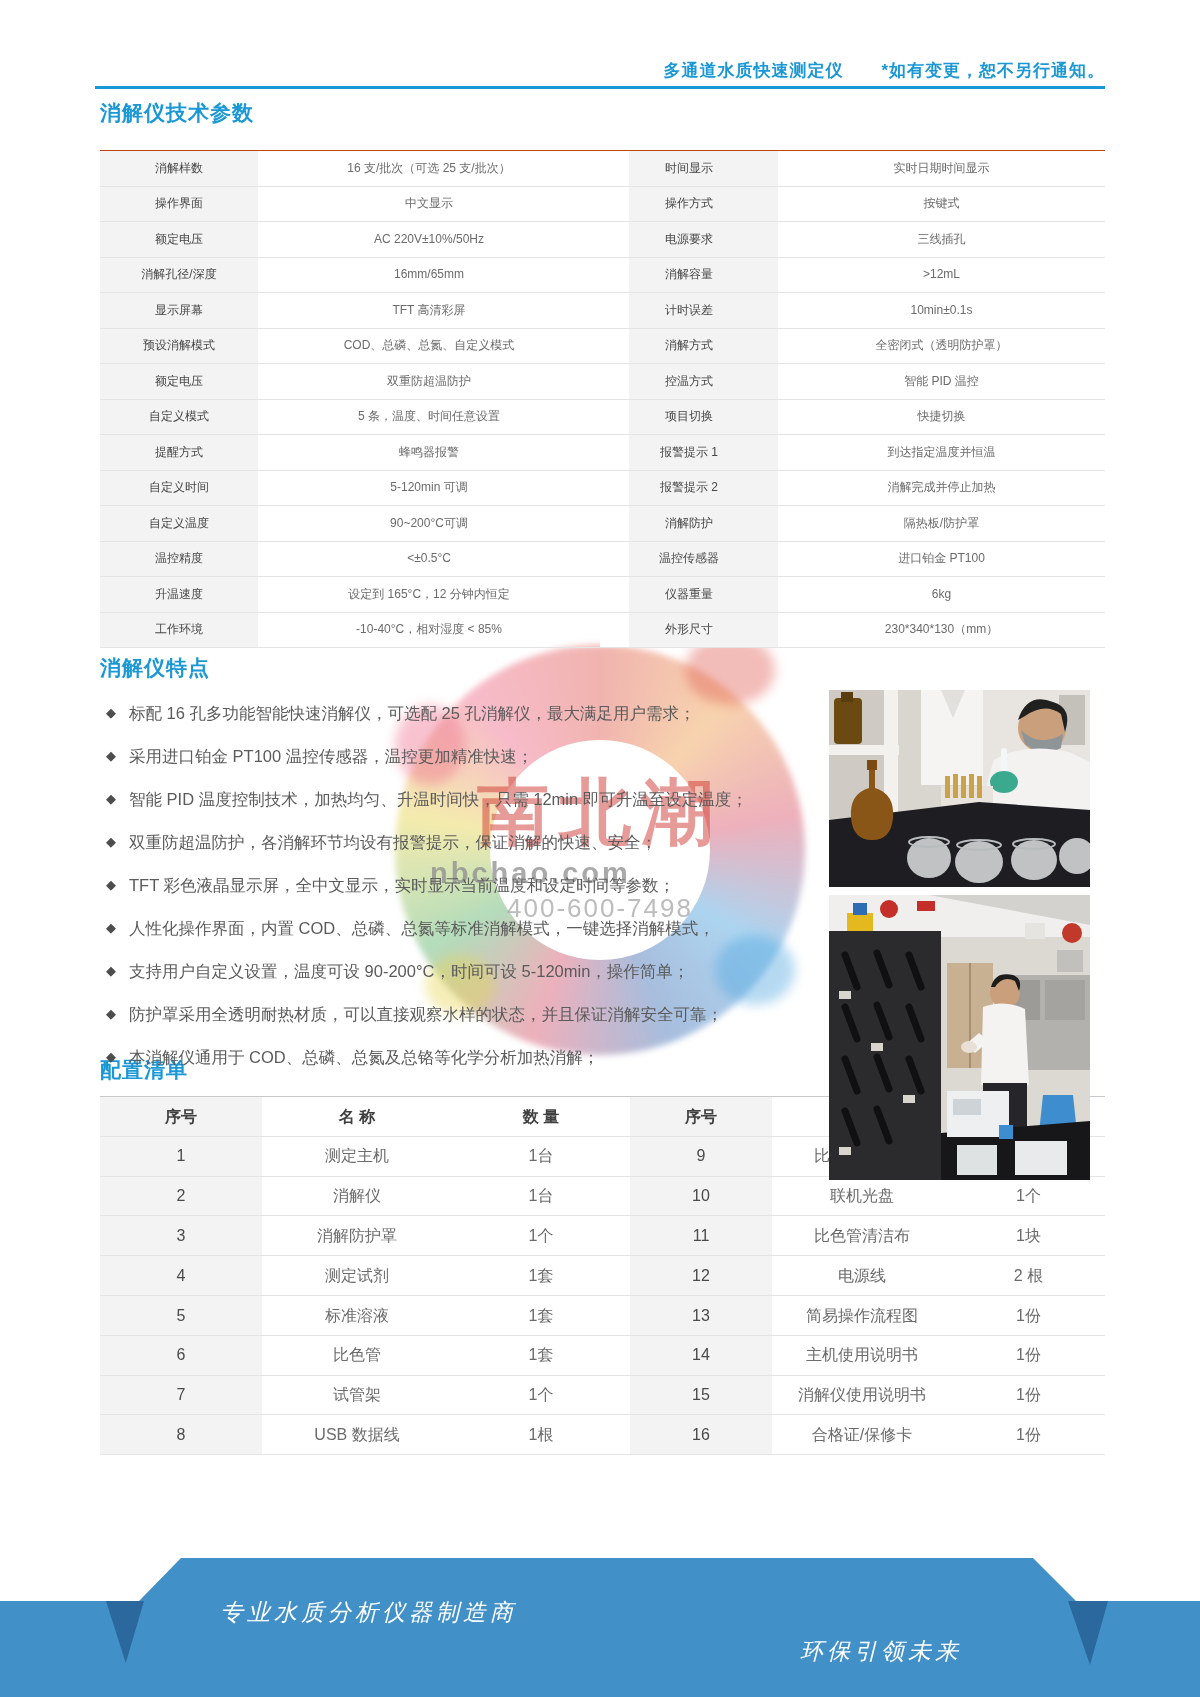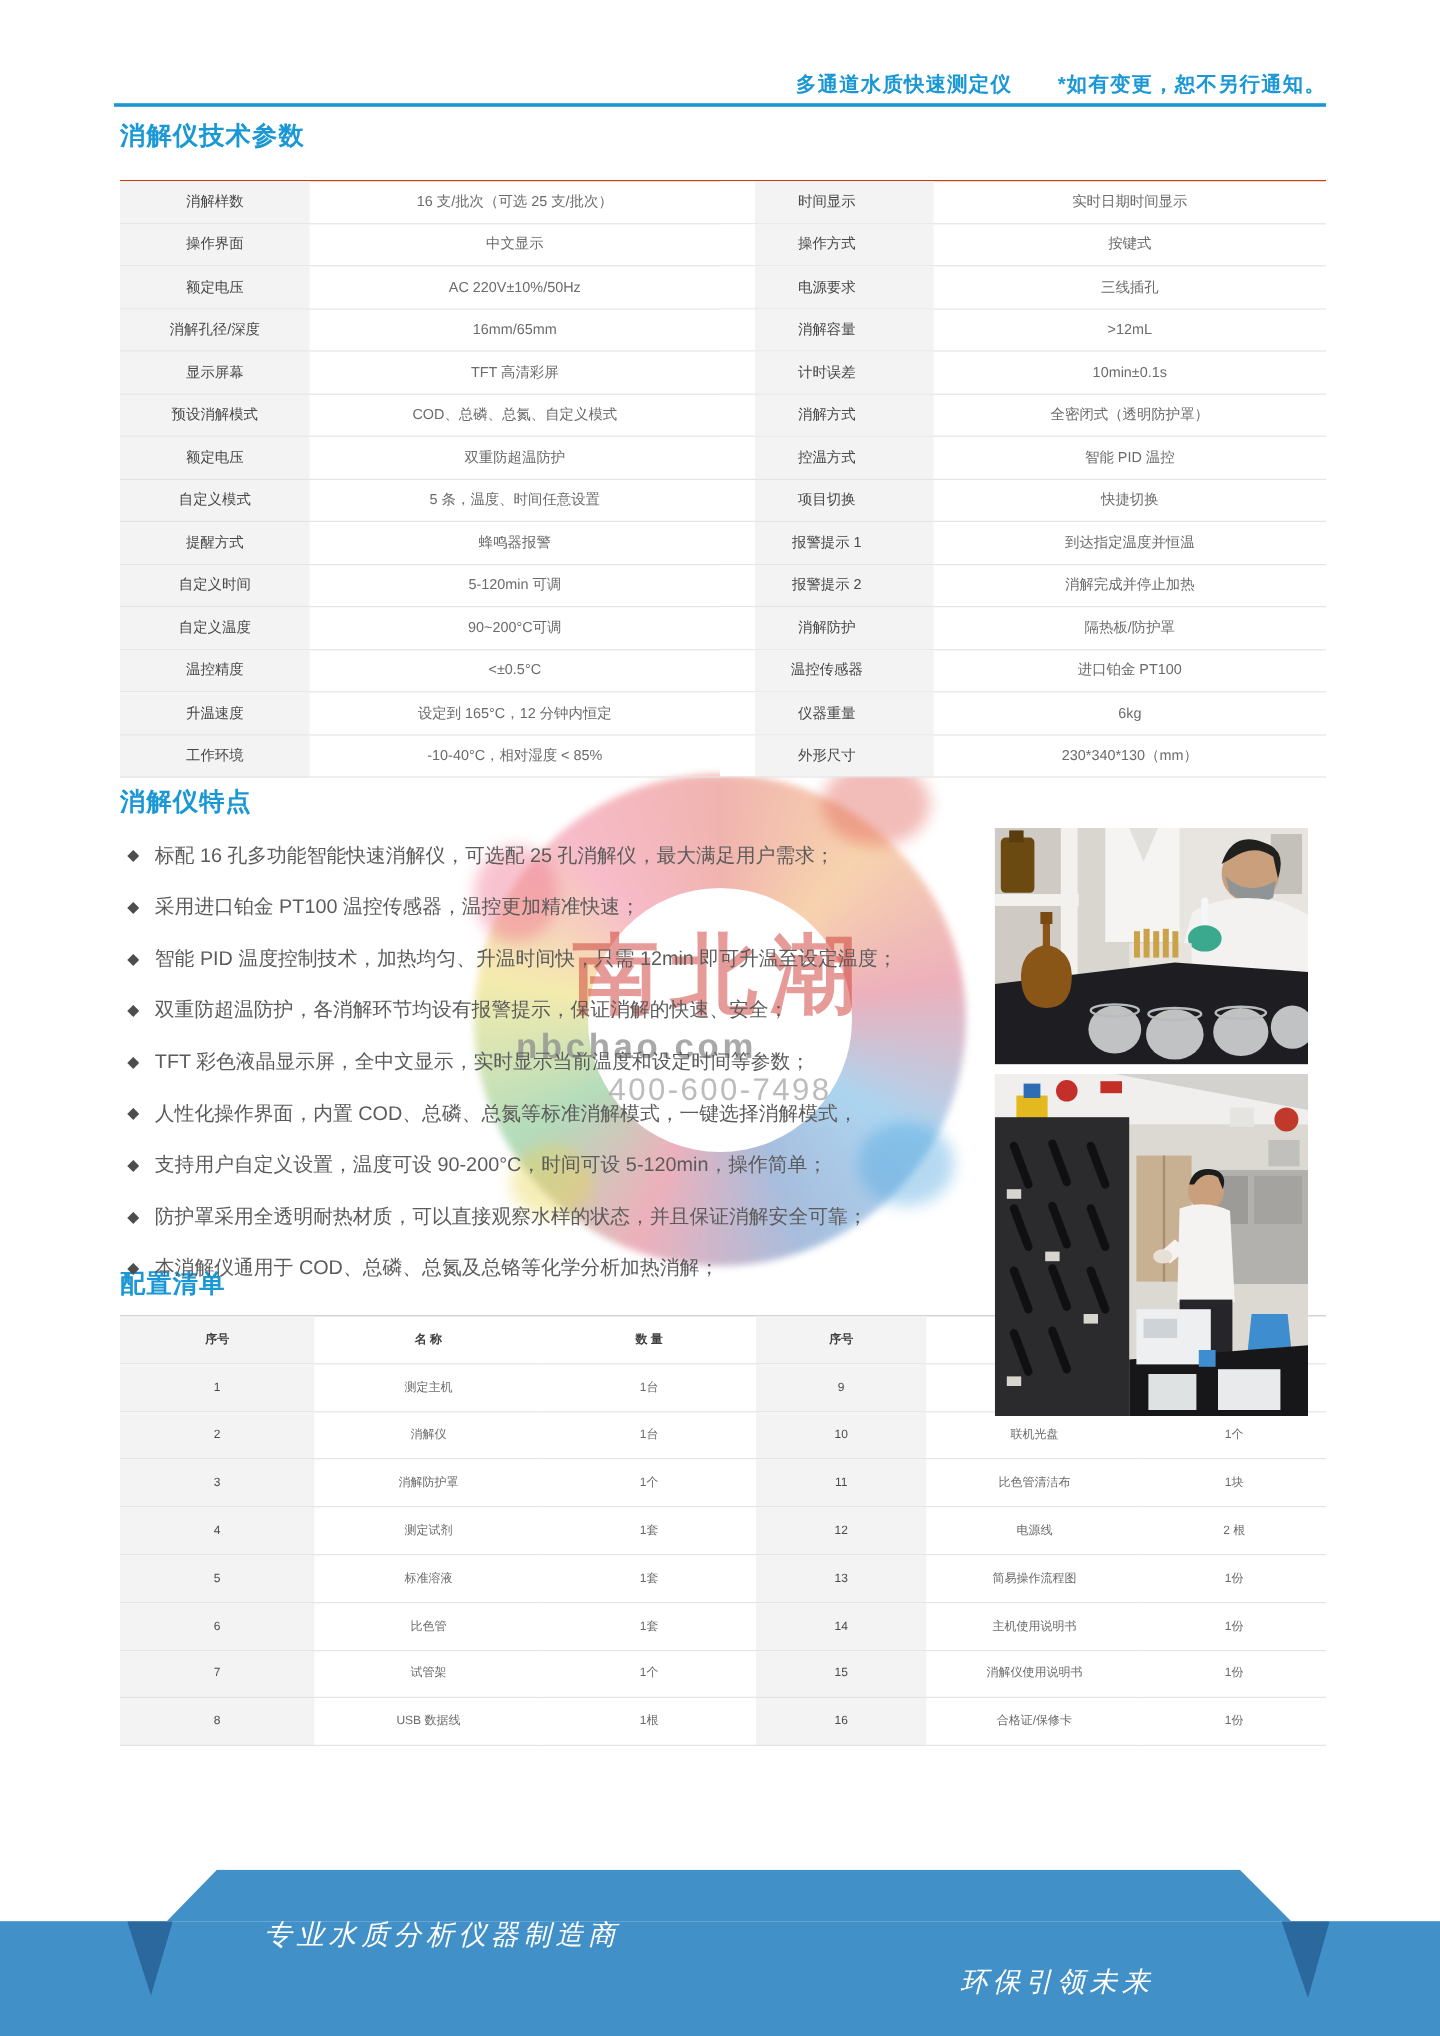--- a/index.html
+++ b/index.html
@@ -47,21 +47,21 @@
   .wm-phone{position:absolute;left:45px;top:258px;width:340px;text-align:center;
      color:rgba(160,160,160,.7);font-size:26px;letter-spacing:2px;}
   
   .photo{position:absolute;left:829px;width:261px;overflow:hidden;z-index:3;background:#ddd;}
   #photo1{top:690px;height:197px;}
   #photo2{top:895px;height:285px;}
   .photo svg{display:block;}
   
   .conf-table{position:absolute;left:100px;top:1096px;width:1005px;display:grid;
       grid-template-columns:162px 190px 178px 142px 180px 153px;grid-auto-rows:39.8px;
-      border-top:1px solid #c9c9c9;font-size:10px;z-index:2;}
+      border-top:1px solid #c9c9c9;font-size:16px;z-index:2;}
   .c-num{background:#f3f3f3;color:#4a4a4a;}
   .c-head{color:#3f3f3f;font-weight:600;}
   .c-txt{color:#6b6b6b;}
   
   .f-band{position:absolute;left:0;top:1601px;width:1200px;height:96px;background:#4190c7;}
   .f-trap{position:absolute;left:0;top:1558px;width:1200px;height:43px;background:#4190c7;
      clip-path:polygon(181px 0,1033px 0,1076px 43px,139px 43px);}
   .f-fold{position:absolute;background:#2a689e;}
   .f-fold-l{left:106px;top:1601px;width:38px;height:62px;clip-path:polygon(0 0,100% 0,52% 100%);}
   .f-fold-r{left:1068px;top:1601px;width:40px;height:64px;clip-path:polygon(0 0,100% 0,55% 100%);}

